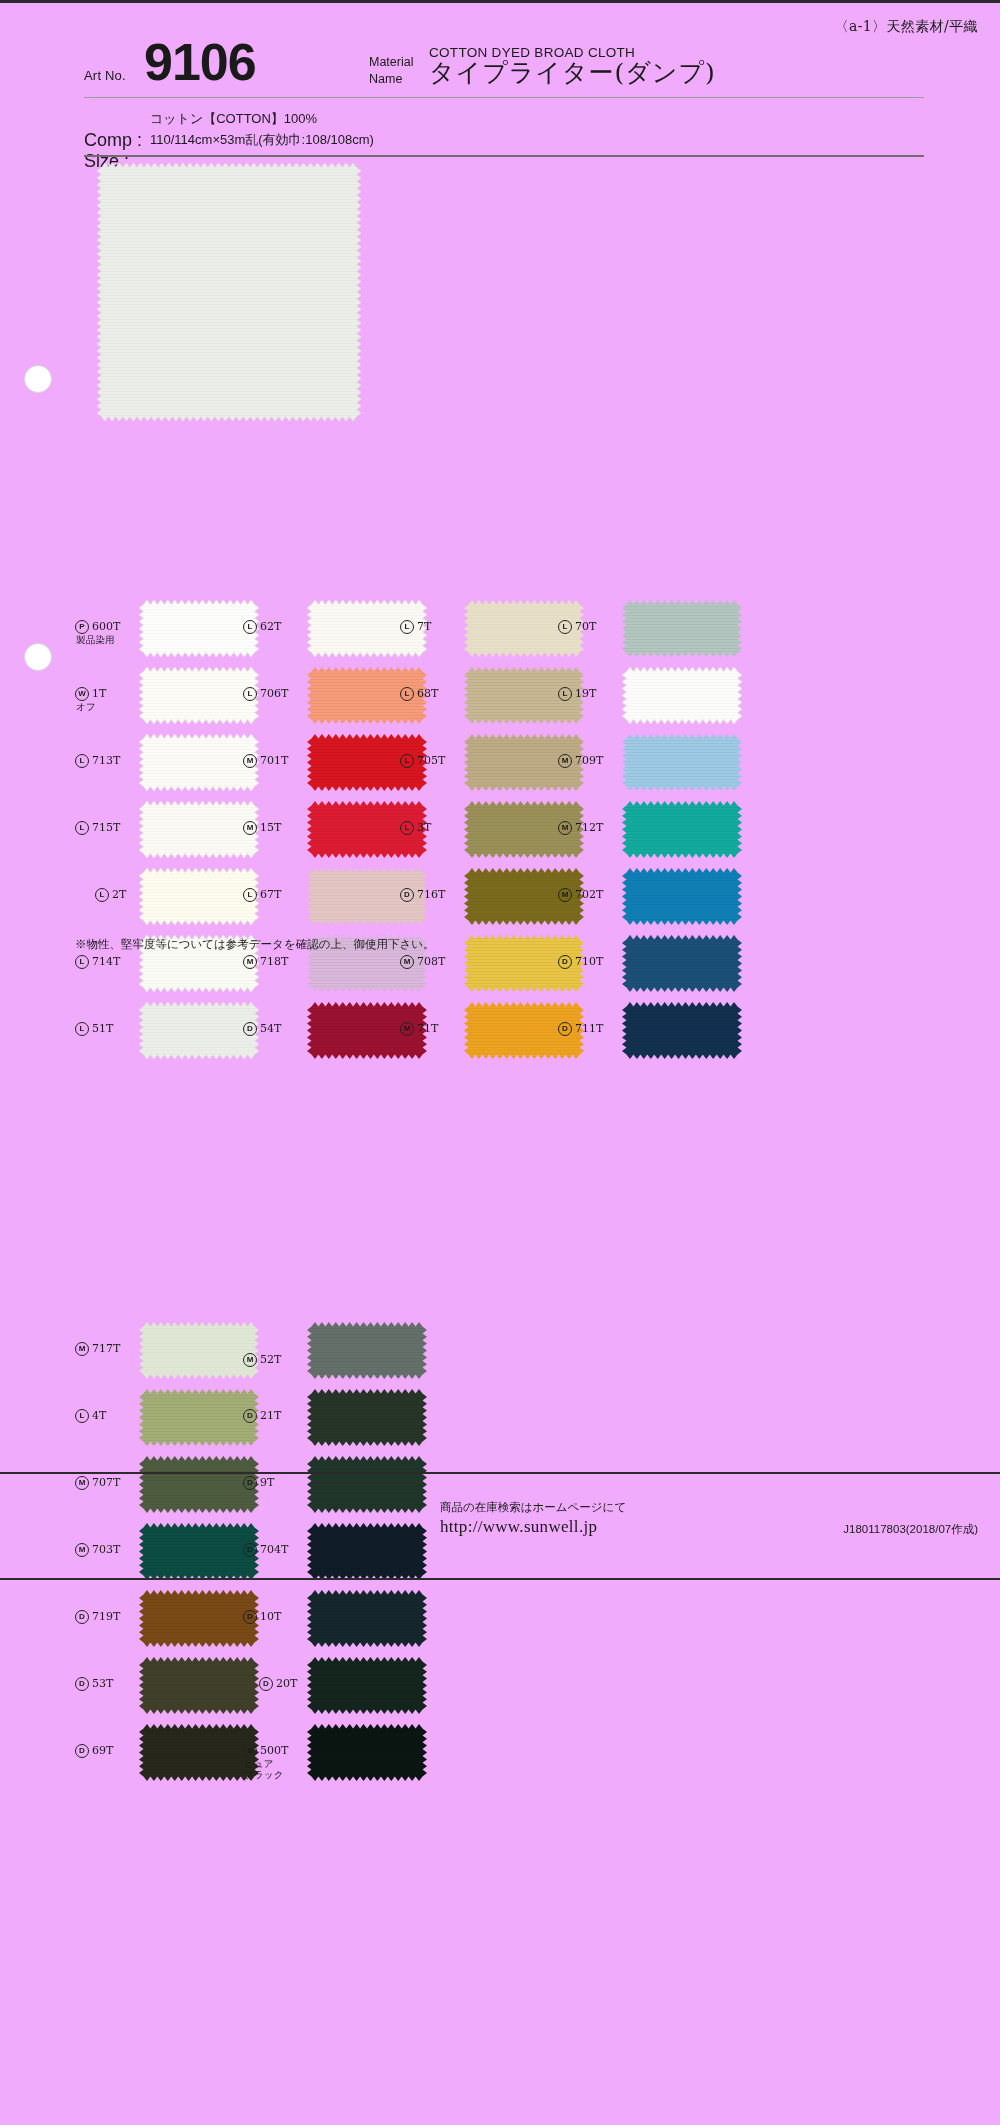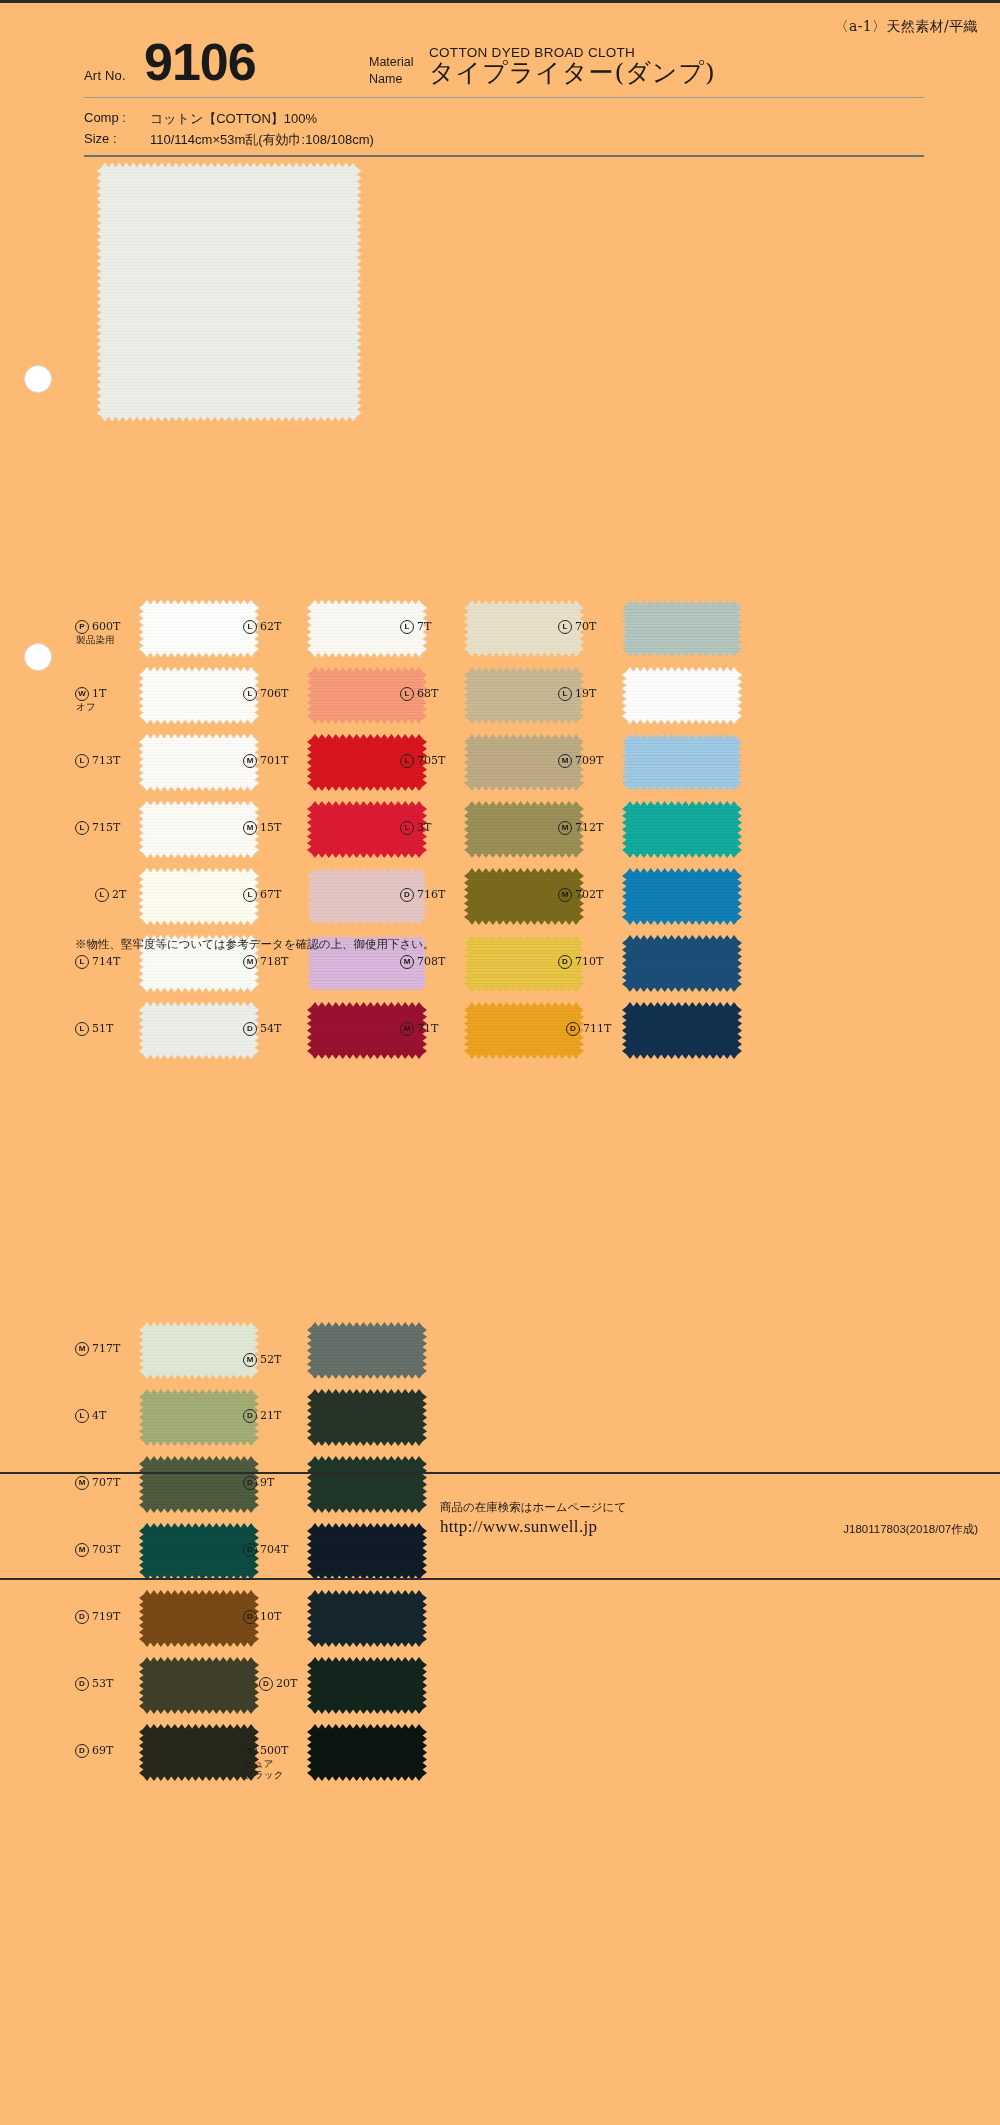--- a/index.html
+++ b/index.html
@@ -1,18 +1,18 @@
 <!DOCTYPE html>
 <html><head>
 <meta charset="utf-8">
 <style>
   html,body{margin:0;padding:0;background:#fff;}
   body{width:1000px;height:2125px;position:relative;
        font-family:"Liberation Serif","DejaVu Serif",serif;color:#1a1a1a;}
-  .page{position:absolute;inset:0;background:#fdba74;}
+  .page{position:absolute;inset:0;background:#f0abfc;}
 
   
   .top-rule{position:absolute;left:0;top:0;width:1000px;height:3px;background:#2b2b2b;}
 
   
   .cat-tag{position:absolute;right:22px;top:18px;font-size:14px;letter-spacing:.4px;
            font-family:"DejaVu Serif",serif;white-space:nowrap;}
 
   
   .hdr{position:absolute;left:84px;top:44px;width:840px;height:52px;}
@@ -22,21 +22,21 @@
           font-family:"Liberation Sans",sans-serif;line-height:1;}
   .mat-label{position:absolute;left:285px;top:10px;font-size:12.5px;line-height:1.35;
              font-family:"Liberation Sans",sans-serif;}
   .mat-en{position:absolute;left:345px;top:1px;font-size:13.5px;letter-spacing:.3px;
           font-family:"Liberation Sans",sans-serif;white-space:nowrap;}
   .mat-jp{position:absolute;left:345px;top:12px;font-size:25px;letter-spacing:1px;white-space:nowrap;
           font-family:"DejaVu Serif",serif;}
 
   .rule-thin{position:absolute;left:84px;width:840px;height:1px;background:#9a9a9a;}
   .rule-med{position:absolute;left:84px;width:840px;height:2px;background:#6e6e6e;}
-  .spec-k{position:absolute;left:84px;font-family:"Liberation Sans",sans-serif;font-size:13px;}
+  .spec-k{position:absolute;left:84px;font-family:"Liberation Sans",sans-serif;font-size:18px;margin-top:20px;}
   .spec-v{position:absolute;left:150px;font-family:"Liberation Sans",sans-serif;font-size:13px;white-space:nowrap;}
 
   
   .desc{position:absolute;left:100px;top:133px;font-size:12.5px;line-height:1.55;
         font-family:"DejaVu Serif",serif;white-space:pre-line;}
 
   
   .hole{position:absolute;left:24px;width:26px;height:26px;border-radius:50%;
         background:#fff;border:1px solid #d8d8d8;}
 
@@ -487,21 +487,21 @@
             <defs>
               <pattern id="texgridTop26" width="3" height="3" patternUnits="userSpaceOnUse">
                 <rect width="3" height="1" fill="#000" opacity="0.05"></rect>
               </pattern>
             </defs>
             <polygon points="4.5,4.5 8.0,0.0 11.4,4.5 14.9,0.0 18.4,4.5 21.8,0.0 25.3,4.5 28.8,0.0 32.3,4.5 35.7,0.0 39.2,4.5 42.7,0.0 46.1,4.5 49.6,0.0 53.1,4.5 56.5,0.0 60.0,4.5 63.5,0.0 66.9,4.5 70.4,0.0 73.9,4.5 77.3,0.0 80.8,4.5 84.3,0.0 87.8,4.5 91.2,0.0 94.7,4.5 98.2,0.0 101.6,4.5 105.1,0.0 108.6,4.5 112.0,0.0 115.5,4.5 120.0,7.9 115.5,11.4 120.0,14.8 115.5,18.2 120.0,21.6 115.5,25.1 120.0,28.5 115.5,31.9 120.0,35.4 115.5,38.8 120.0,42.2 115.5,45.6 120.0,49.1 115.5,52.5 112.0,57.0 108.6,52.5 105.1,57.0 101.6,52.5 98.2,57.0 94.7,52.5 91.2,57.0 87.8,52.5 84.3,57.0 80.8,52.5 77.3,57.0 73.9,52.5 70.4,57.0 66.9,52.5 63.5,57.0 60.0,52.5 56.5,57.0 53.1,52.5 49.6,57.0 46.1,52.5 42.7,57.0 39.2,52.5 35.7,57.0 32.3,52.5 28.8,57.0 25.3,52.5 21.8,57.0 18.4,52.5 14.9,57.0 11.4,52.5 8.0,57.0 4.5,52.5 0.0,49.1 4.5,45.6 0.0,42.2 4.5,38.8 0.0,35.4 4.5,31.9 0.0,28.5 4.5,25.1 0.0,21.6 4.5,18.2 0.0,14.8 4.5,11.4 0.0,7.9" fill="url(#texgridTop26)"></polygon>
           </svg>
         </div>
       </div>
       <div class="chip" style="left: 558px; top: 1002px;">
-        <div class="chip-lab" style="left: 8px; top: 19.5px;"><span class="circ">D</span><span>711T</span></div>
+        <div class="chip-lab" style="left: 0px; top: 19.5px;"><span class="circ">D</span><span>711T</span></div>
         <div style="position: absolute; left: 64px; top: 0px;">
           <svg width="120" height="57" viewBox="0 0 120 57" style="display: block;">
             <polygon points="4.5,4.5 8.0,0.0 11.4,4.5 14.9,0.0 18.4,4.5 21.8,0.0 25.3,4.5 28.8,0.0 32.3,4.5 35.7,0.0 39.2,4.5 42.7,0.0 46.1,4.5 49.6,0.0 53.1,4.5 56.5,0.0 60.0,4.5 63.5,0.0 66.9,4.5 70.4,0.0 73.9,4.5 77.3,0.0 80.8,4.5 84.3,0.0 87.8,4.5 91.2,0.0 94.7,4.5 98.2,0.0 101.6,4.5 105.1,0.0 108.6,4.5 112.0,0.0 115.5,4.5 120.0,7.9 115.5,11.4 120.0,14.8 115.5,18.2 120.0,21.6 115.5,25.1 120.0,28.5 115.5,31.9 120.0,35.4 115.5,38.8 120.0,42.2 115.5,45.6 120.0,49.1 115.5,52.5 112.0,57.0 108.6,52.5 105.1,57.0 101.6,52.5 98.2,57.0 94.7,52.5 91.2,57.0 87.8,52.5 84.3,57.0 80.8,52.5 77.3,57.0 73.9,52.5 70.4,57.0 66.9,52.5 63.5,57.0 60.0,52.5 56.5,57.0 53.1,52.5 49.6,57.0 46.1,52.5 42.7,57.0 39.2,52.5 35.7,57.0 32.3,52.5 28.8,57.0 25.3,52.5 21.8,57.0 18.4,52.5 14.9,57.0 11.4,52.5 8.0,57.0 4.5,52.5 0.0,49.1 4.5,45.6 0.0,42.2 4.5,38.8 0.0,35.4 4.5,31.9 0.0,28.5 4.5,25.1 0.0,21.6 4.5,18.2 0.0,14.8 4.5,11.4 0.0,7.9" fill="#12304f"></polygon>
             <defs>
               <pattern id="texgridTop27" width="3" height="3" patternUnits="userSpaceOnUse">
                 <rect width="3" height="1" fill="#000" opacity="0.05"></rect>
               </pattern>
             </defs>
             <polygon points="4.5,4.5 8.0,0.0 11.4,4.5 14.9,0.0 18.4,4.5 21.8,0.0 25.3,4.5 28.8,0.0 32.3,4.5 35.7,0.0 39.2,4.5 42.7,0.0 46.1,4.5 49.6,0.0 53.1,4.5 56.5,0.0 60.0,4.5 63.5,0.0 66.9,4.5 70.4,0.0 73.9,4.5 77.3,0.0 80.8,4.5 84.3,0.0 87.8,4.5 91.2,0.0 94.7,4.5 98.2,0.0 101.6,4.5 105.1,0.0 108.6,4.5 112.0,0.0 115.5,4.5 120.0,7.9 115.5,11.4 120.0,14.8 115.5,18.2 120.0,21.6 115.5,25.1 120.0,28.5 115.5,31.9 120.0,35.4 115.5,38.8 120.0,42.2 115.5,45.6 120.0,49.1 115.5,52.5 112.0,57.0 108.6,52.5 105.1,57.0 101.6,52.5 98.2,57.0 94.7,52.5 91.2,57.0 87.8,52.5 84.3,57.0 80.8,52.5 77.3,57.0 73.9,52.5 70.4,57.0 66.9,52.5 63.5,57.0 60.0,52.5 56.5,57.0 53.1,52.5 49.6,57.0 46.1,52.5 42.7,57.0 39.2,52.5 35.7,57.0 32.3,52.5 28.8,57.0 25.3,52.5 21.8,57.0 18.4,52.5 14.9,57.0 11.4,52.5 8.0,57.0 4.5,52.5 0.0,49.1 4.5,45.6 0.0,42.2 4.5,38.8 0.0,35.4 4.5,31.9 0.0,28.5 4.5,25.1 0.0,21.6 4.5,18.2 0.0,14.8 4.5,11.4 0.0,7.9" fill="url(#texgridTop27)"></polygon>
           </svg>

